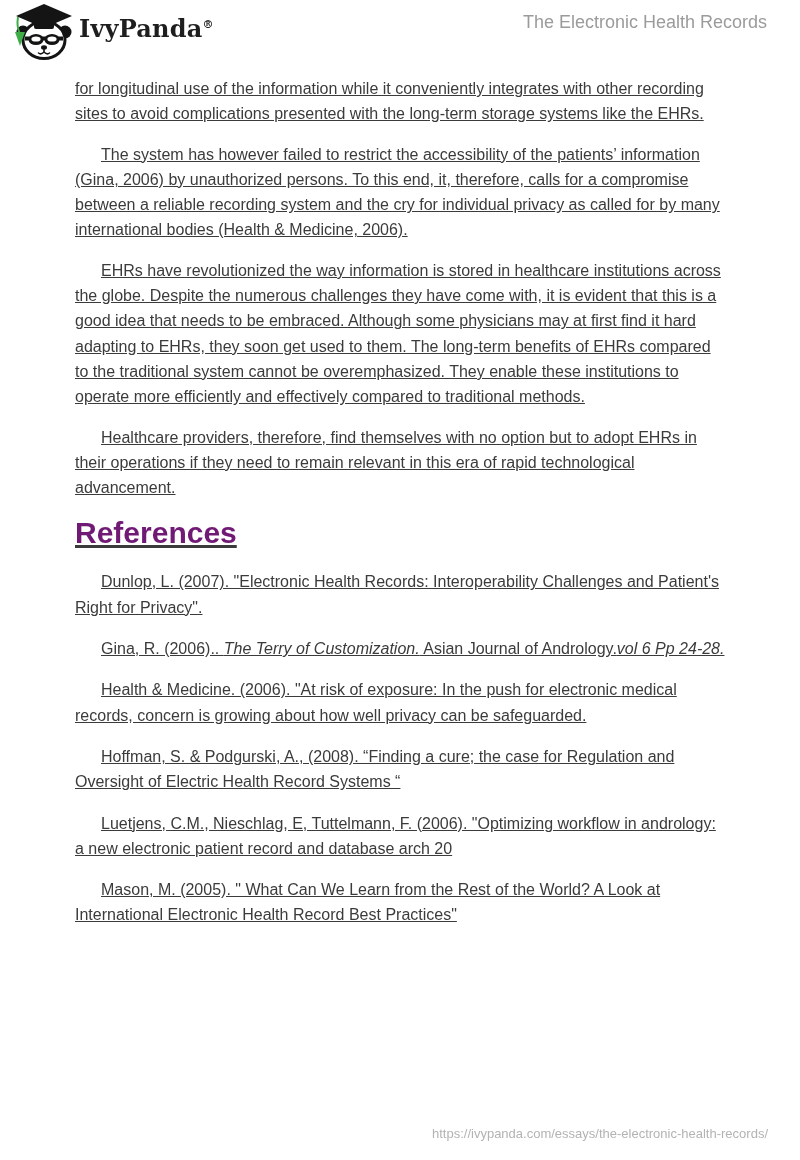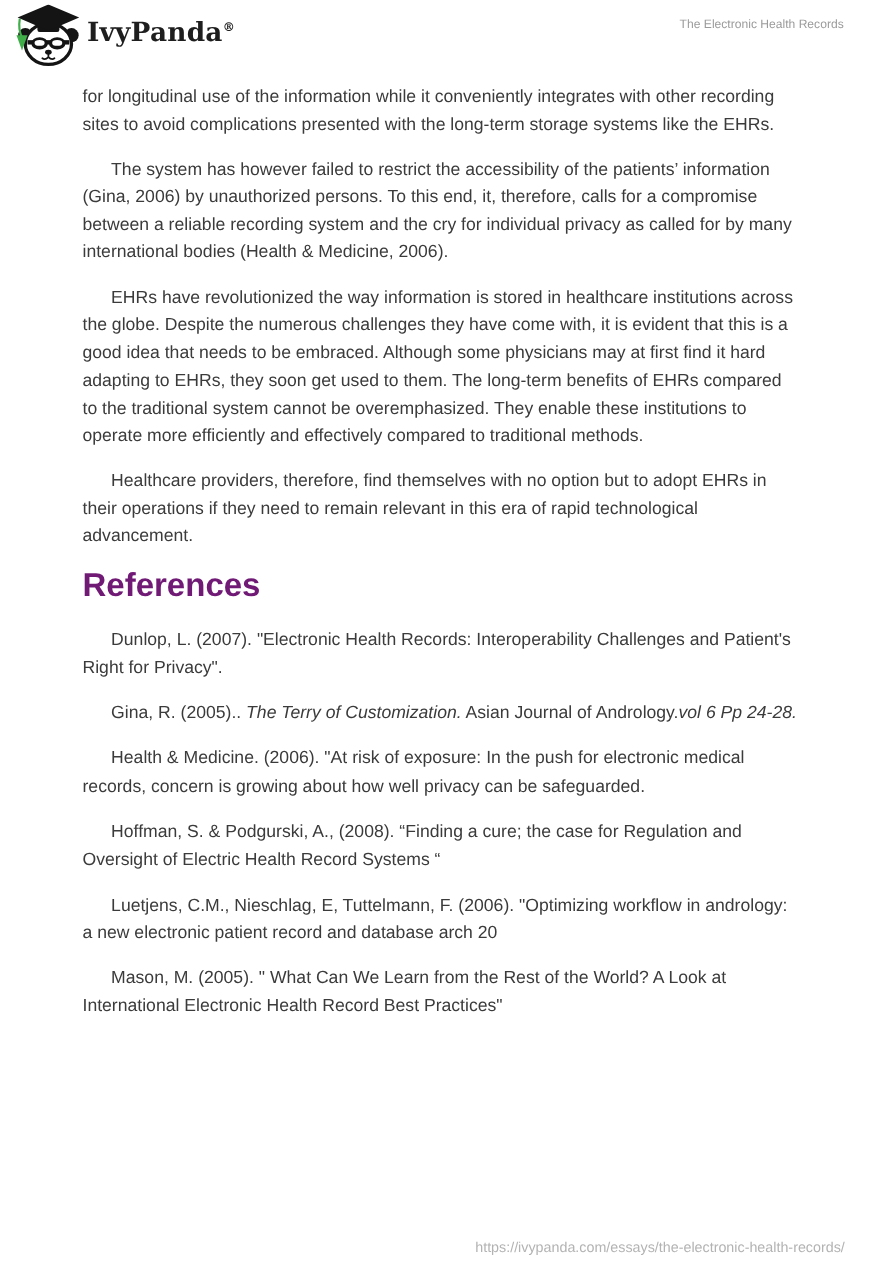--- a/index.html
+++ b/index.html
@@ -17,31 +17,32 @@
   .logo-svg { position: absolute; left: 14px; top: 4px; }
   .brand {
     position: absolute; left: 79px; top: 15px;
     font-family: "DejaVu Serif", "Liberation Serif", serif;
     font-weight: 700; font-size: 24px; color: #1e1e1e;
     letter-spacing: 0.2px; line-height: 28px;
   }
   .brand sup { font-size: 11px; vertical-align: super; line-height: 0; }
   .doc-title {
     position: absolute; right: 33px; top: 14px;
-    font-size: 11px; color: #9b9b9b; line-height: 16px;
+    font-size: 18px; color: #9b9b9b; line-height: 16px;
   }
 
   
   .content {
     position: relative;
     padding: 14px 44px 0 75px;
     width: 650px;
     color: #3b3b3b;
     font-size: 16px;
     line-height: 25.3px;
+    text-decoration: underline;
   }
   p.body-p { margin: 0 0 15px 0; text-indent: 26px; }
   p.body-p.first { text-indent: 0; }
   h1.refs-heading {
     font-size: 30px; font-weight: 700; color: #701a75;
     margin: 13px 0 18px 0; line-height: 36px;
   }
   p.ref { margin: 0 0 16px 0; text-indent: 26px; }
   .it { font-style: italic; }
 
@@ -85,21 +86,21 @@
 
   <div class="content">
     <p class="body-p first">for longitudinal use of the information while it conveniently integrates with other recording sites to avoid complications presented with the long-term storage systems like the EHRs.</p>
     <p class="body-p">The system has however failed to restrict the accessibility of the patients’ information (Gina, 2006) by unauthorized persons. To this end, it, therefore, calls for a compromise between a reliable recording system and the cry for individual privacy as called for by many international bodies (Health &amp; Medicine, 2006).</p>
     <p class="body-p">EHRs have revolutionized the way information is stored in healthcare institutions across the globe. Despite the numerous challenges they have come with, it is evident that this is a good idea that needs to be embraced. Although some physicians may at first find it hard adapting to EHRs, they soon get used to them. The long-term benefits of EHRs compared to the traditional system cannot be overemphasized. They enable these institutions to operate more efficiently and effectively compared to traditional methods.</p>
     <p class="body-p">Healthcare providers, therefore, find themselves with no option but to adopt EHRs in their operations if they need to remain relevant in this era of rapid technological advancement.</p>
 
     <h1 class="refs-heading">References</h1>
 
     <p class="ref"><span>Dunlop, L. (2007). "Electronic Health Records: Interoperability Challenges and Patient's Right for Privacy".</span></p>
-    <p class="ref"><span>Gina, R. (2005).. </span><span class="it">The Terry of Customization.</span><span> Asian Journal of Andrology.</span><span class="it">vol 6 Pp 24-28.</span></p>
+    <p class="ref"><span>Gina, R. (2006).. </span><span class="it">The Terry of Customization.</span><span> Asian Journal of Andrology.</span><span class="it">vol 6 Pp 24-28.</span></p>
     <p class="ref"><span>Health &amp; Medicine. (2006). "At risk of exposure: In the push for electronic medical records, concern is growing about how well privacy can be safeguarded.</span></p>
     <p class="ref"><span>Hoffman, S. &amp; Podgurski, A., (2008). “Finding a cure; the case for Regulation and Oversight of Electric Health Record Systems “</span></p>
     <p class="ref"><span>Luetjens, C.M., Nieschlag, E, Tuttelmann, F. (2006). "Optimizing workflow in andrology: a new electronic patient record and database arch 20</span></p>
     <p class="ref"><span>Mason, M. (2005). " What Can We Learn from the Rest of the World? A Look at International Electronic Health Record Best Practices"</span></p>
   </div>
 
   <div class="footer-url">https://ivypanda.com/essays/the-electronic-health-records/</div>
 
 </div>
 

